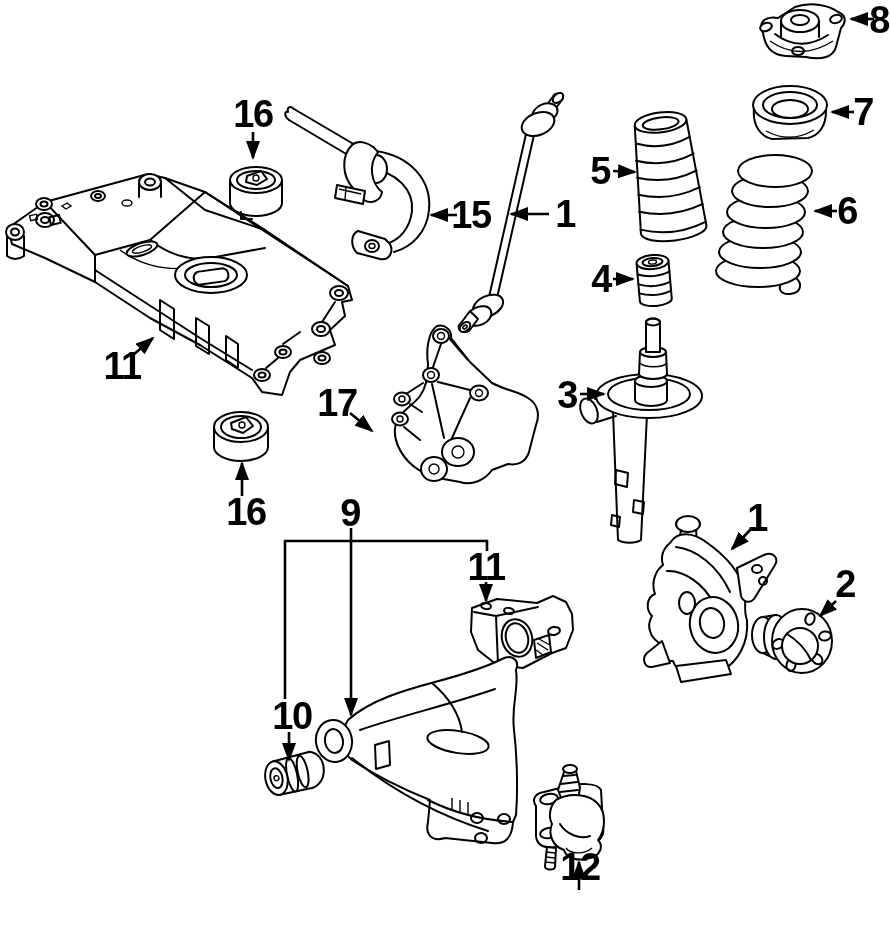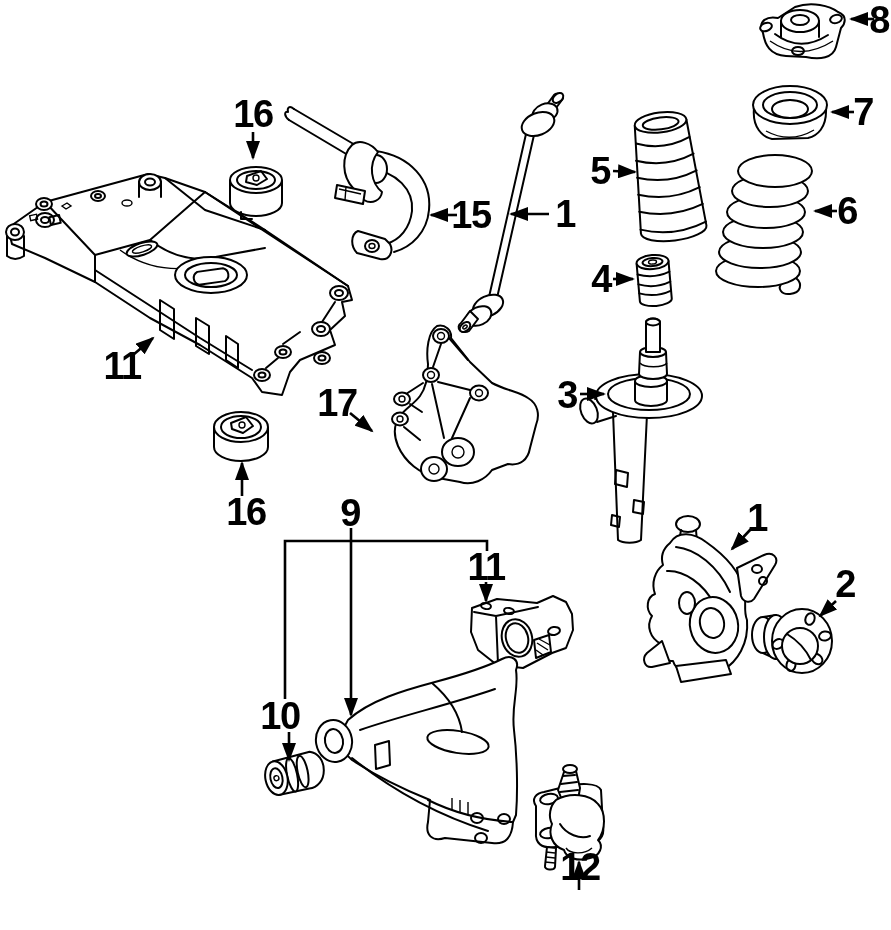--- a/index.html
+++ b/index.html
@@ -331,21 +331,21 @@
 
 <div class="lbl" style="left:757px;top:518px">1</div>
 <div class="lbl" style="left:845px;top:584px">2</div>
 <div class="lbl" style="left:567px;top:395px">3</div>
 <div class="lbl" style="left:601px;top:279px">4</div>
 <div class="lbl" style="left:600px;top:171px">5</div>
 <div class="lbl" style="left:847px;top:211px">6</div>
 <div class="lbl" style="left:863px;top:112px">7</div>
 <div class="lbl" style="left:879px;top:20px">8</div>
 <div class="lbl" style="left:350px;top:513px">9</div>
-<div class="lbl" style="left:280px;top:716px">10</div>
+<div class="lbl" style="left:292px;top:716px">10</div>
 <div class="lbl" style="left:486px;top:567px">11</div>
 <div class="lbl" style="left:580px;top:867px">12</div>
 <div class="lbl" style="left:471px;top:215px">15</div>
 <div class="lbl" style="left:565px;top:214px">1</div>
 <div class="lbl" style="left:122px;top:366px">11</div>
 <div class="lbl" style="left:253px;top:114px">16</div>
 <div class="lbl" style="left:246px;top:512px">16</div>
 <div class="lbl" style="left:337px;top:403px">17</div>
 </div>
 

